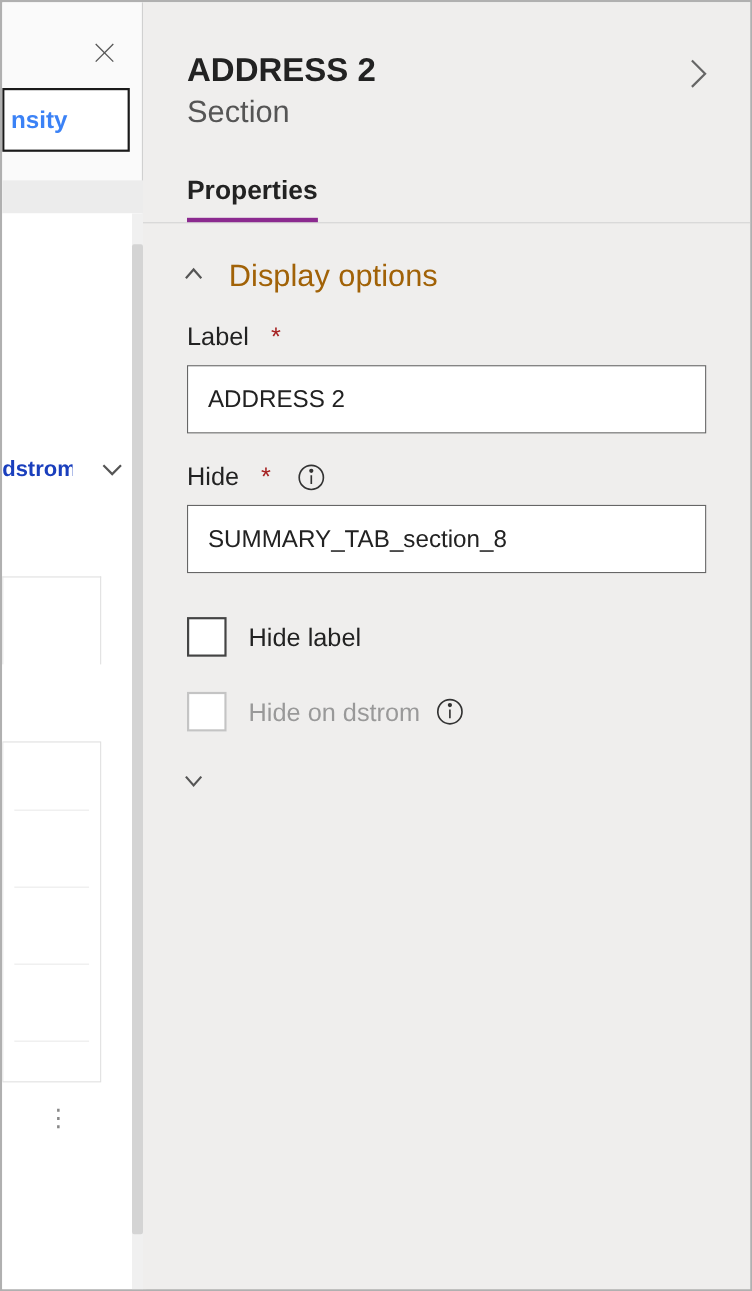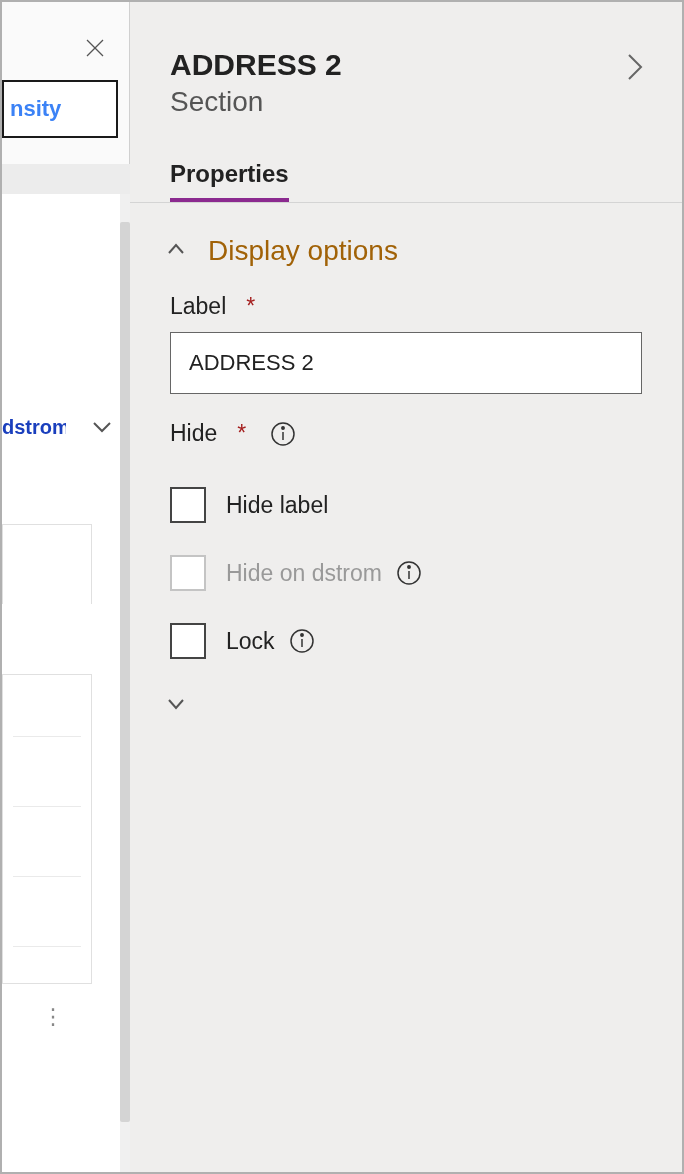--- a/index.html
+++ b/index.html
@@ -343,20 +343,21 @@
       <span>Hide</span>
       <span class="required">*</span>
       <span class="info-icon">
         <svg viewBox="0 0 26 26" stroke="#333" stroke-width="1.5" fill="none">
           <circle cx="13" cy="13" r="11"></circle>
           <line x1="13" y1="11" x2="13" y2="19"></line>
           <circle cx="13" cy="7" r="1.2" fill="#333"></circle>
         </svg>
       </span>
     </div>
+    <input class="text-input" type="text" value="SUMMARY_TAB_section_8" style="">
   </div>
 
   <div class="checkbox-group">
     <div class="checkbox-row">
       <div class="checkbox"></div>
       <div class="checkbox-label">Hide label</div>
     </div>
 
     <div class="checkbox-row">
       <div class="checkbox disabled"></div>
@@ -366,33 +367,20 @@
           <svg viewBox="0 0 26 26" stroke="#333" stroke-width="1.5" fill="none">
             <circle cx="13" cy="13" r="11"></circle>
             <line x1="13" y1="11" x2="13" y2="19"></line>
             <circle cx="13" cy="7" r="1.2" fill="#333"></circle>
           </svg>
         </span>
       </div>
     </div>
 
 
-    <div class="checkbox-row">
-      <div class="checkbox"></div>
-      <div class="checkbox-label">
-        <span>Lock</span>
-        <span class="info-icon">
-          <svg viewBox="0 0 26 26" stroke="#333" stroke-width="1.5" fill="none">
-            <circle cx="13" cy="13" r="11"></circle>
-            <line x1="13" y1="11" x2="13" y2="19"></line>
-            <circle cx="13" cy="7" r="1.2" fill="#333"></circle>
-          </svg>
-        </span>
-      </div>
-    </div>
   </div>
 
   <div class="section-header" style="padding-top:38px">
     <span class="chev">
       <svg viewBox="0 0 20 14" stroke="currentColor" stroke-width="2" fill="none">
         <polyline points="3,3 10,11 17,3"></polyline>
       </svg>
     </span>
   </div>
 </div>

